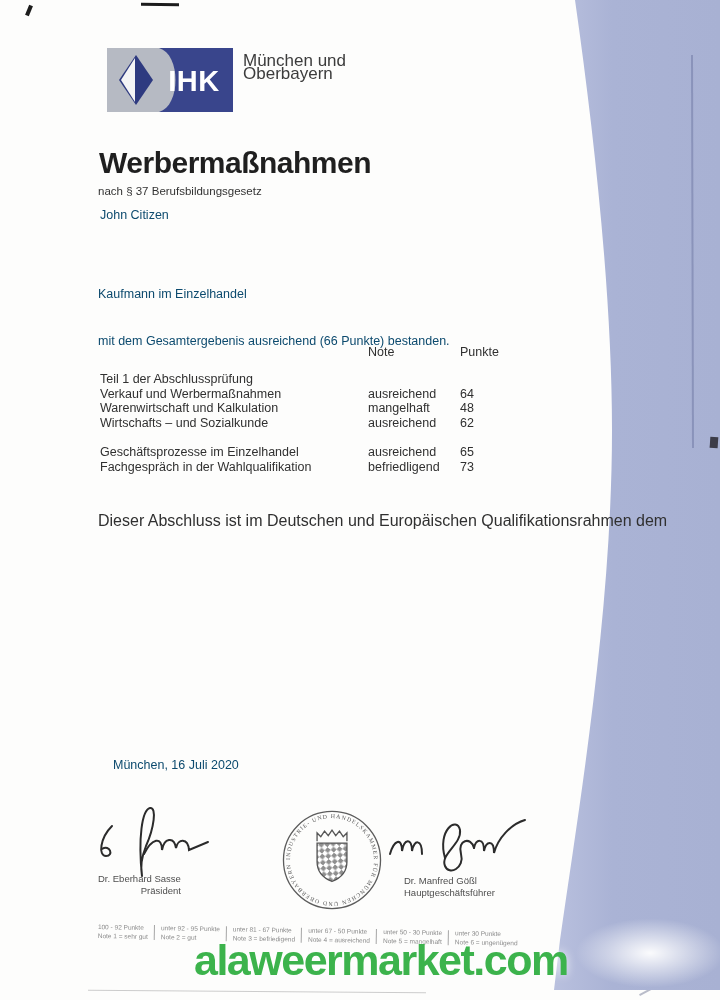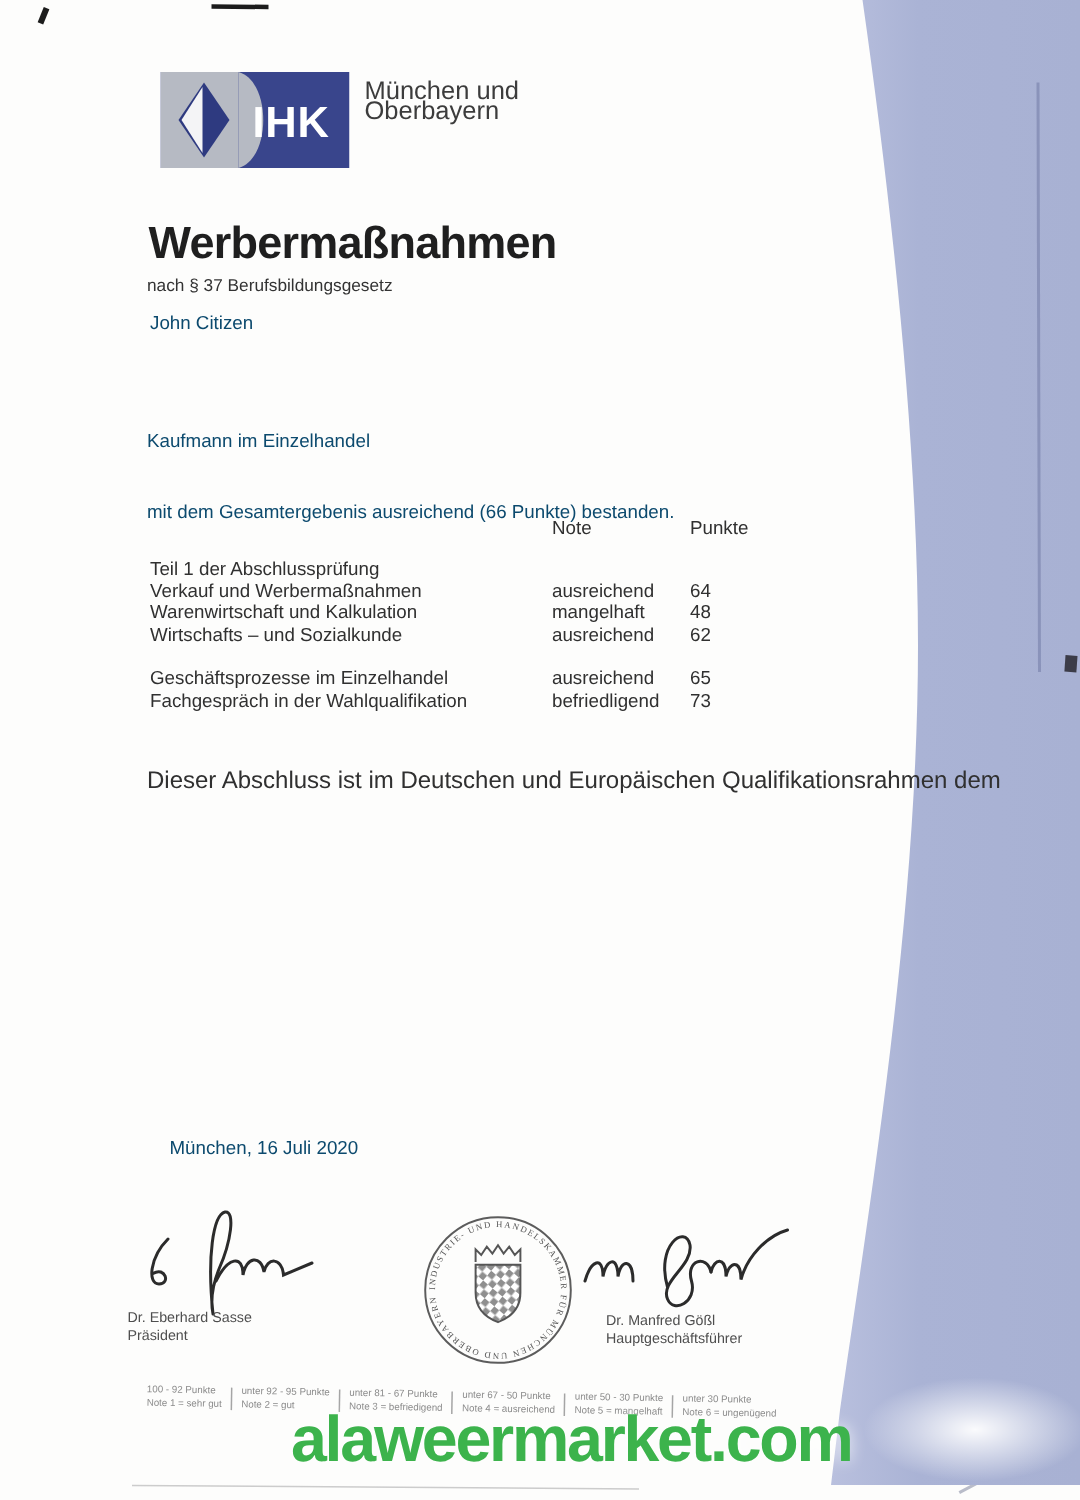--- a/index.html
+++ b/index.html
@@ -44,21 +44,21 @@
   .tsection.s1{top:372px;}
   .tsection.s2{top:445px;}
   .trow{display:grid;grid-template-columns:268px 92px 60px;}
 
   .qualnote{left:98px;top:512px;font-size:16px;line-height:18px;z-index:3;}
   .dateline{left:113px;top:758px;font-size:12.5px;z-index:3;}
 
   
   .sig-svg{z-index:3;}
   .sigcap{font-size:9.5px;line-height:12px;color:#4e4e4e;z-index:3;}
-  .sigcap-left{left:85px;top:873px;}
+  .sigcap-left{left:98px;top:873px;text-align:right;}
   .sigcap-right{left:404px;top:875px;}
   .seal-svg{left:276px;top:804px;z-index:3;}
 
   
   .legend{left:92px;top:923px;display:flex;align-items:flex-start;
     font-size:6.5px;line-height:8.5px;color:#8b8b8b;white-space:nowrap;
     transform:rotate(1deg);transform-origin:left top;z-index:3;}
   .legend .item{padding:0 6px;}
   .legend .sep{width:1px;height:15px;background:#a5a5a5;margin-top:1px;}
 

